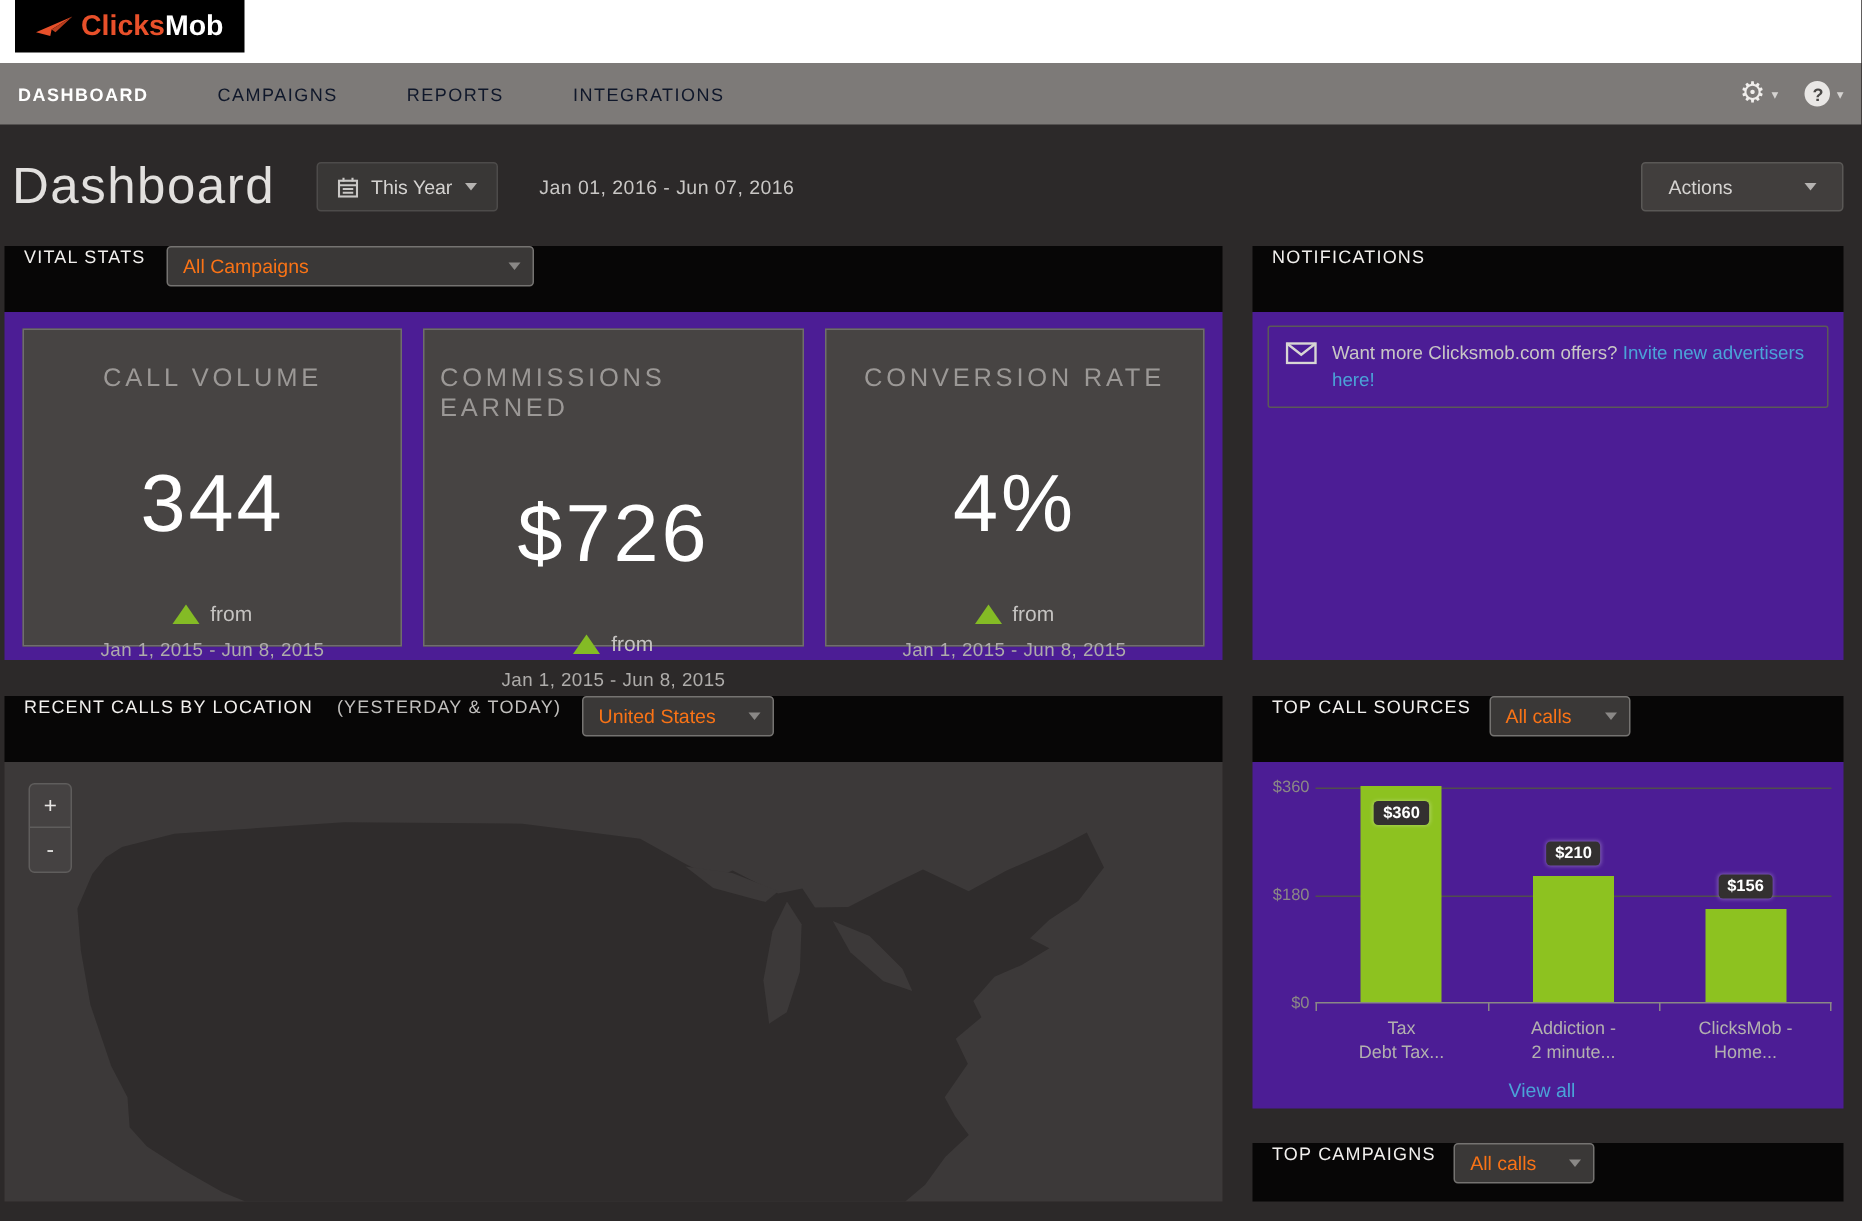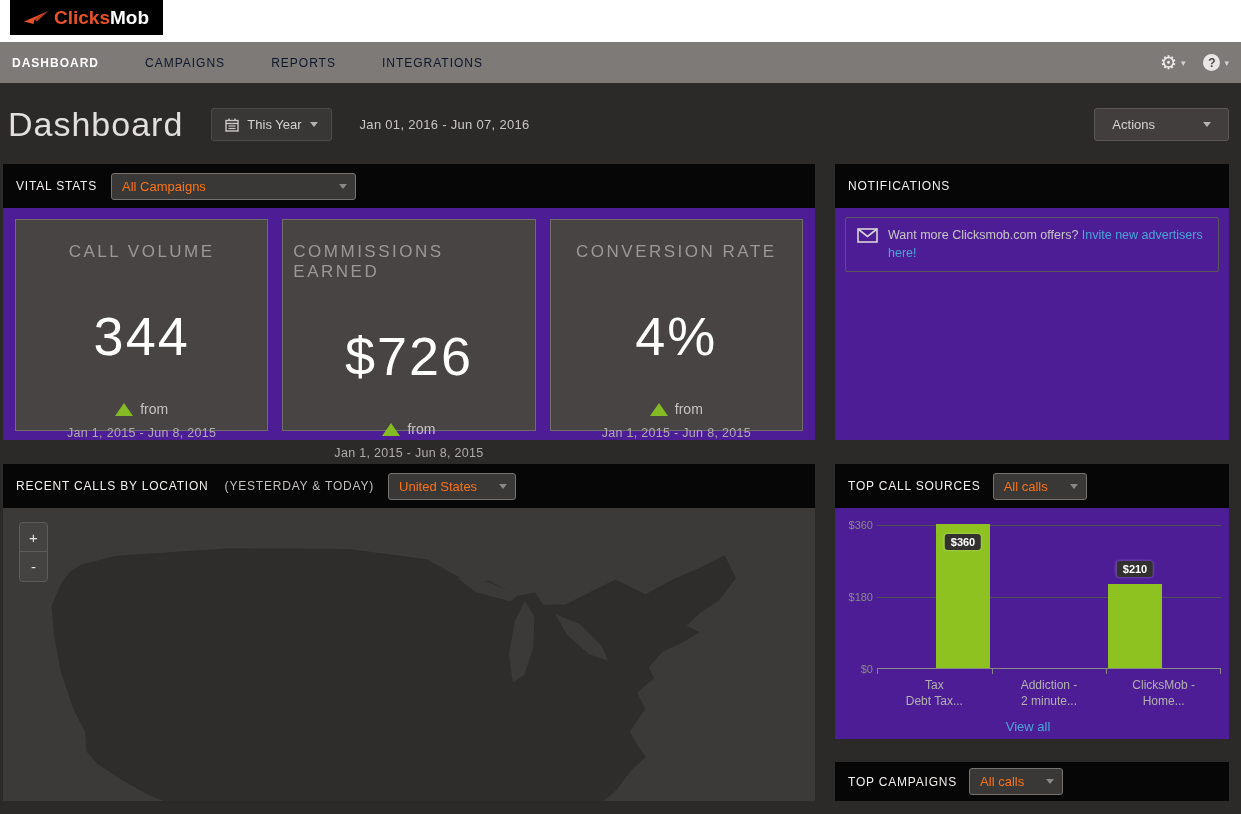--- a/index.html
+++ b/index.html
@@ -36,21 +36,21 @@
   .caret-down { display:inline-block; width:0; height:0; border-left:4px solid transparent;
                 border-right:4px solid transparent; border-top:5px solid #b5b3b1; }
 
   
   .grid { padding-left:3px; }
   .row { display:flex; gap:20px; align-items:flex-start; }
   .row1 { margin-bottom:24px; }
   .col-left { width:812px; }
   .col-right { width:394px; }
 
-  .panel-header { height:44px; background:#070606; display:flex; align-items:center; padding:0 13px; }
+  .panel-header { height:44px; background:#070606; display:flex; align-items:flex-start; padding:0 13px; }
   .panel-header-label { color:#f2f0ee; font-size:12px; letter-spacing:0.8px; }
   .panel-sublabel { color:#c2c0be; font-size:12px; letter-spacing:0.8px; margin-left:16px; }
   .panel-body { background:#4c1d95; }
 
   
   .dd { background:#3a3837; border:1px solid #757371; border-radius:3px; height:27px;
         display:flex; align-items:center; cursor:pointer; }
   .dd-label { color:#f97316; font-size:13px; padding:0 10px; flex:1; white-space:nowrap; }
   .dd-caret-zone { width:24px; align-self:stretch; display:flex; align-items:center; justify-content:center; }
   .dd-caret { width:0; height:0; border-left:4px solid transparent; border-right:4px solid transparent;
@@ -280,20 +280,24 @@
                 <div class="gridline" style="top:72px;"></div>
                 <div class="slots">
                     <div class="slot">
                       <div class="bar" style="height: 144px; background: rgb(141, 194, 32);"></div>
                       <div class="badge" style="bottom: 118px;">$360</div>
                     </div>
                     <div class="slot">
                       <div class="bar" style="height: 84px; background: rgb(141, 194, 32);"></div>
                       <div class="badge" style="bottom: 91px;">$210</div>
                     </div>
+                    <div class="slot">
+                      <div class="bar" style="height: 62px; background: rgb(141, 194, 32);"></div>
+                      <div class="badge" style="bottom: 69px;">$156</div>
+                    </div>
                   </div>
               </div>
               <div class="cats">
                   <div class="cat-slot">
                     <div>Tax</div>
                     <div>Debt Tax...</div>
                   </div>
                   <div class="cat-slot">
                     <div>Addiction -</div>
                     <div>2 minute...</div>

